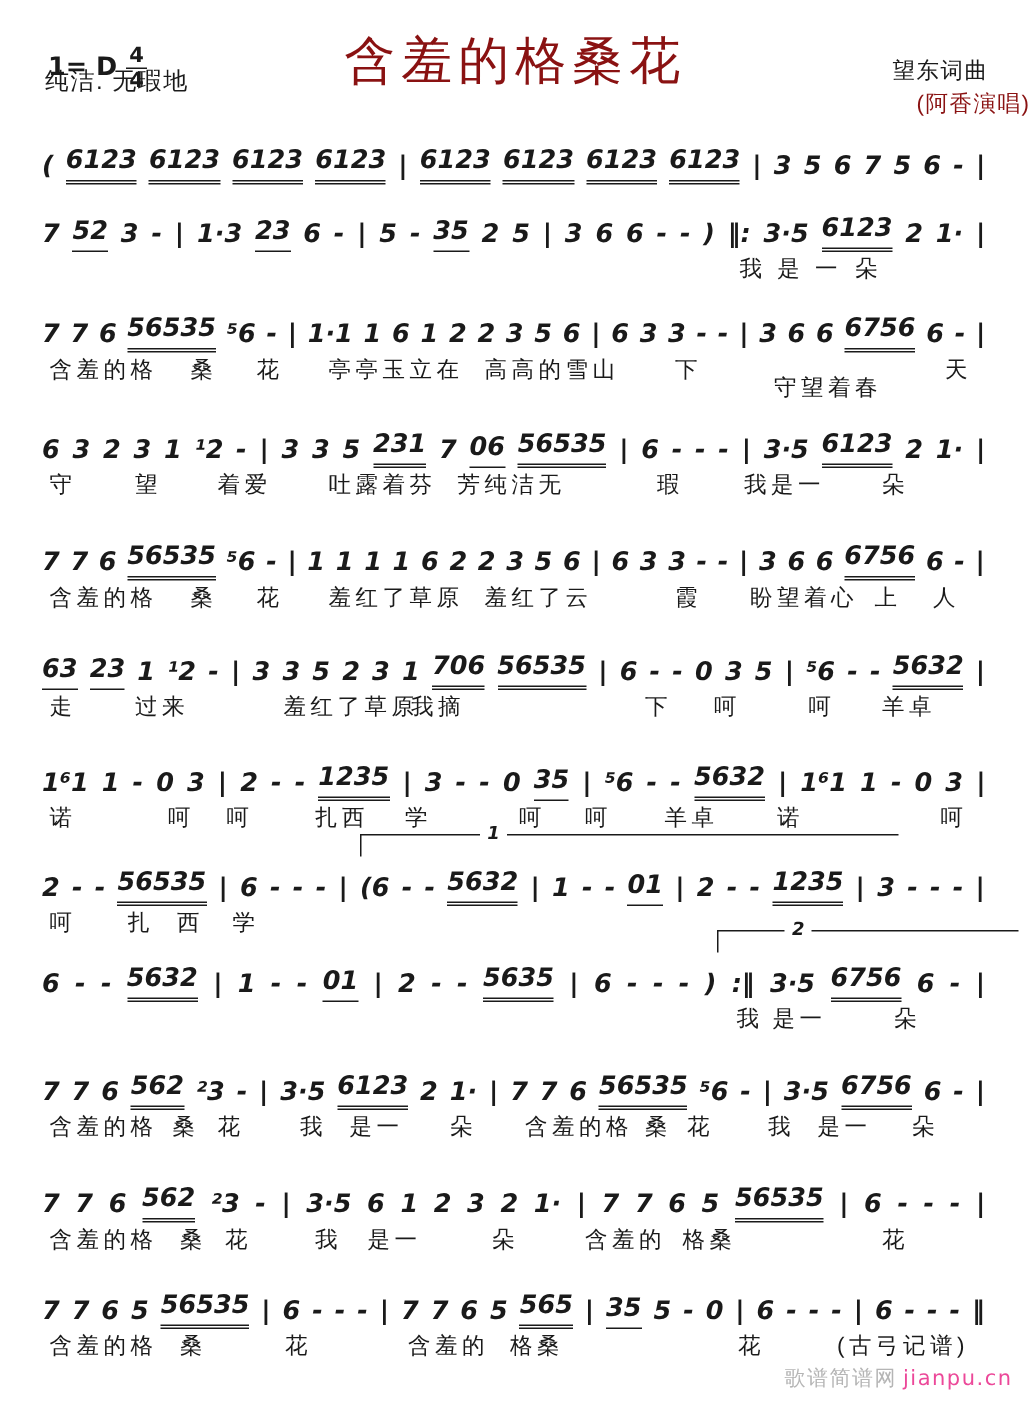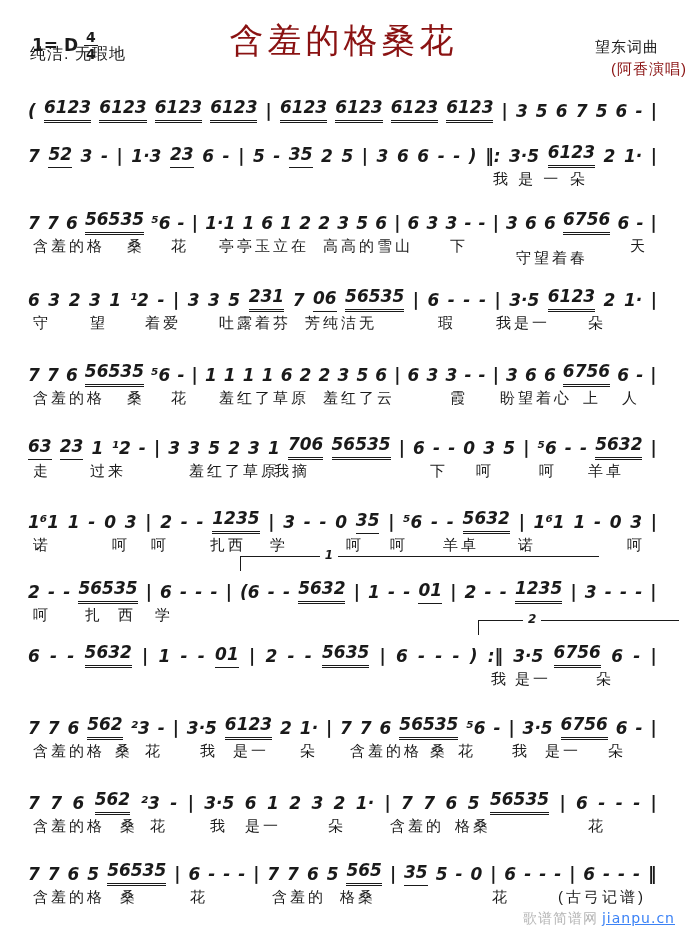--- a/index.html
+++ b/index.html
@@ -509,14 +509,14 @@
       <span class="lyr" style="left: 120px;">桑</span>
       <span class="lyr" style="left: 190px;">花</span>
       <span class="lyr" style="left: 272px;">含羞的</span>
       <span class="lyr" style="left: 340px;">格桑</span>
       <span class="lyr" style="left: 492px;">花</span>
       <span class="lyr" style="left: 558px;">(古弓记谱)</span>
     </div>
   </div>
 
 <div class="watermark">
-  <span class="wm-name" style="color: rgb(181, 181, 181);">歌谱简谱网</span><span class="wm-domain" style="color: #3b82f6; text-decoration: underline;">jianpu.cn</span>
+  <span class="wm-name" style="color: rgb(181, 181, 181);">歌谱简谱网</span><span class="wm-domain" style="color: #ec4899;">jianpu.cn</span>
 </div>
 
 </body></html>

